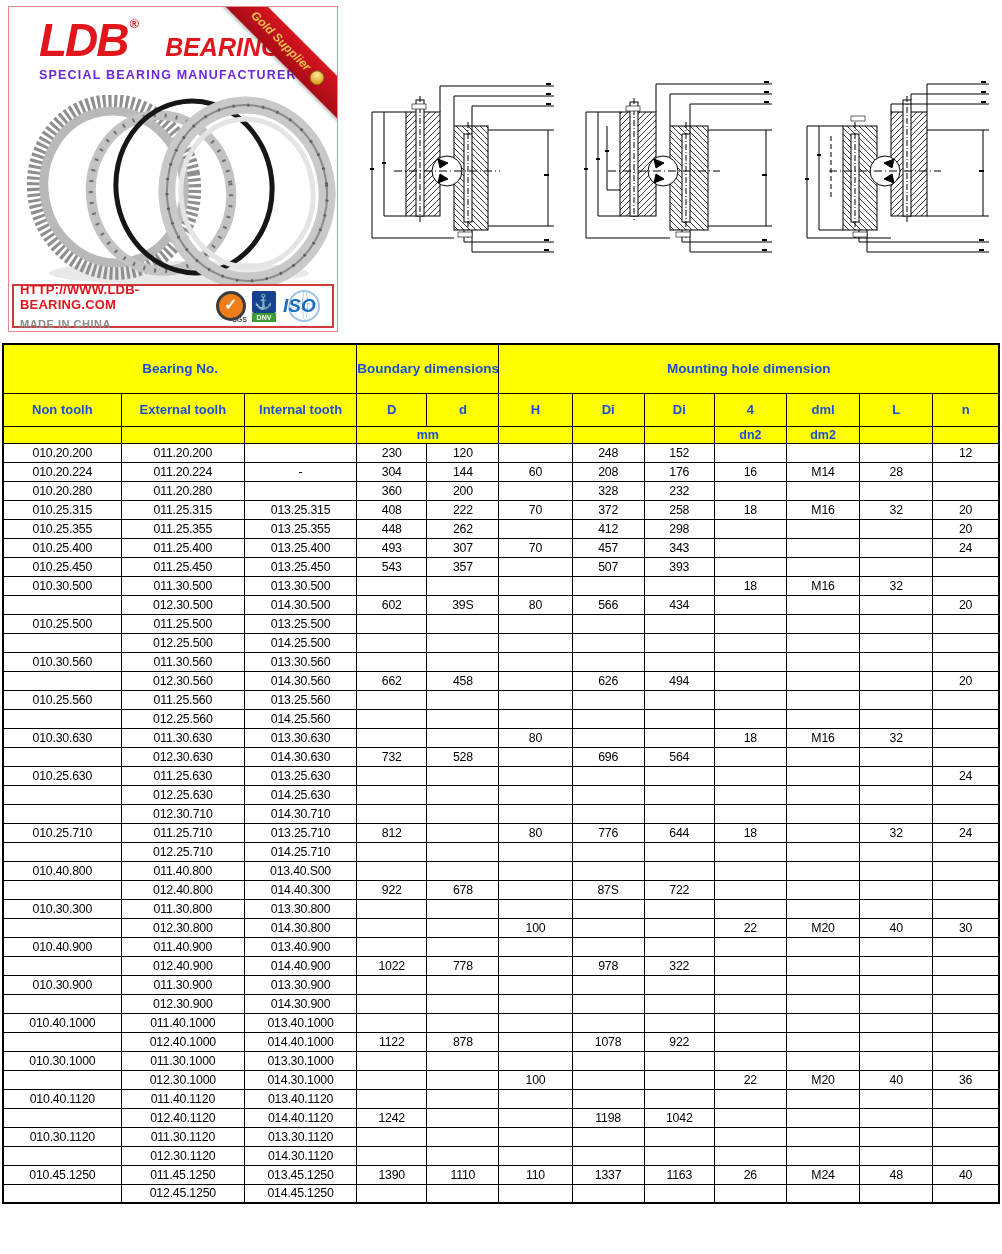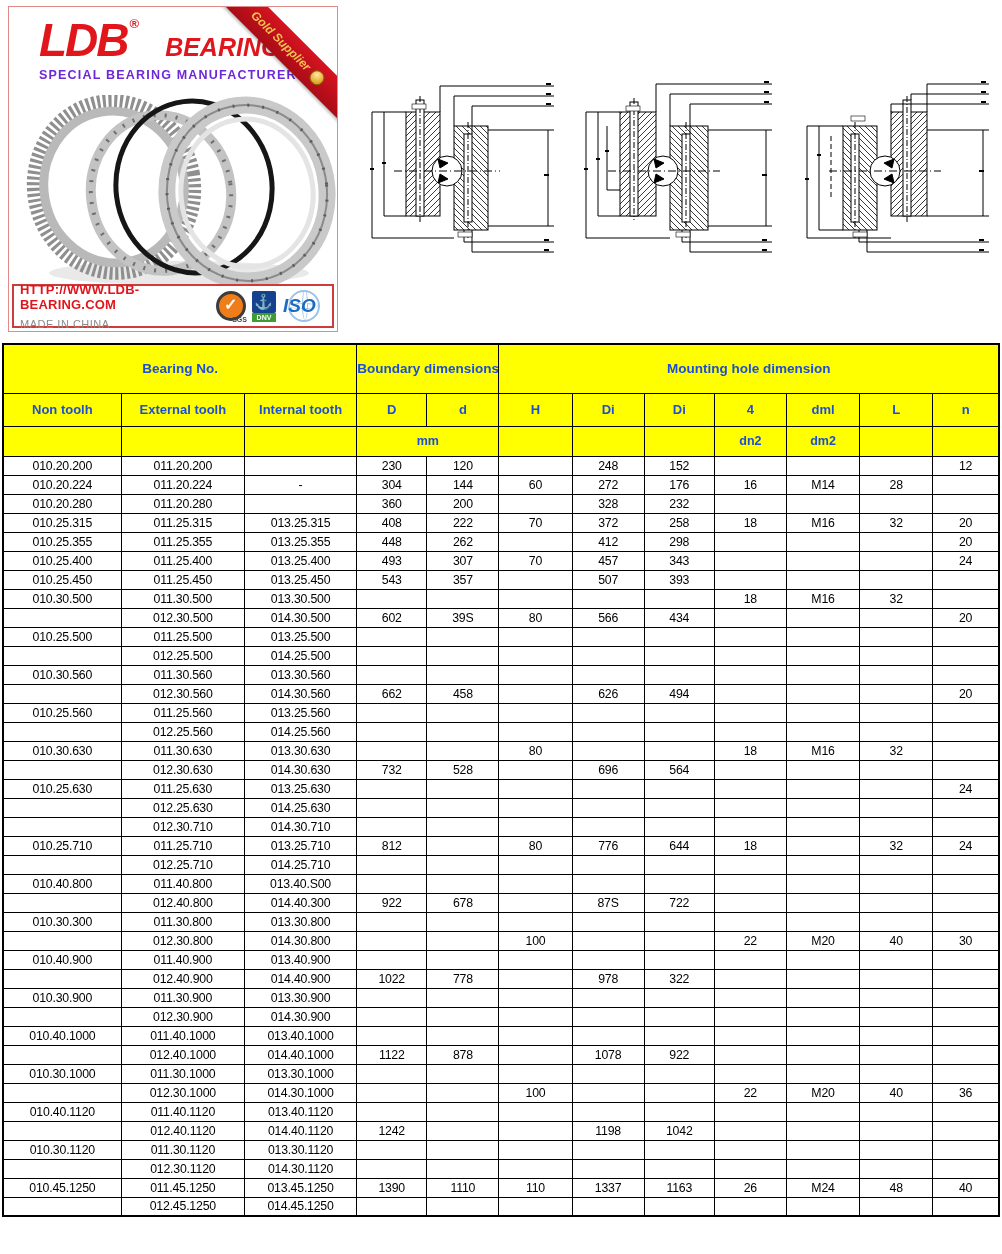--- a/index.html
+++ b/index.html
@@ -35,21 +35,21 @@
   
   .photo{position:absolute;left:0;top:88px;width:330px;height:196px;z-index:1;}
   
   .bottom-strip{
     position:absolute;left:3px;right:3px;bottom:3px;height:44px;
     border:2px solid #cf3a3a;box-sizing:border-box;background:#fff;
     display:flex;align-items:center;justify-content:space-between;padding:0 6px;z-index:2;
   }
   .strip-left{display:flex;flex-direction:column;justify-content:center;gap:6px;}
   .strip-url{font-size:13px;font-weight:800;color:#e0161c;letter-spacing:.2px;}
-  .strip-origin{font-size:11px;font-weight:400;color:#8a8a8a;letter-spacing:.5px;}
+  .strip-origin{font-size:11px;font-weight:700;color:#8a8a8a;letter-spacing:.5px;}
   .strip-icons{display:flex;align-items:center;gap:6px;}
   .sgs{width:30px;height:30px;border-radius:50%;background:#ef7d1a;border:3px solid #3c3c3c;box-sizing:border-box;position:relative;}
   .sgs::after{content:"✓";position:absolute;left:5px;top:1px;color:#fff;font-size:16px;font-weight:900;}
   .sgs-label{position:absolute;right:-4px;bottom:-5px;font-size:7px;font-weight:700;color:#444;}
   .dnv{display:flex;flex-direction:column;align-items:center;}
   .dnv-top{width:24px;height:22px;background:#16418d;color:#fff;font-size:15px;line-height:22px;text-align:center;border-radius:2px;}
   .dnv-bottom{width:24px;height:9px;background:#3f9c35;color:#fff;font-size:7px;font-weight:700;line-height:9px;text-align:center;}
   .iso{position:relative;width:44px;height:32px;}
   .iso-globe{position:absolute;left:6px;top:0;width:32px;height:32px;border-radius:50%;border:2px solid #9cc3e8;box-sizing:border-box;}
   .iso-globe::before{content:"";position:absolute;left:12px;top:-2px;width:4px;height:30px;border-left:1px solid #9cc3e8;border-right:1px solid #9cc3e8;border-radius:50%;}
@@ -65,21 +65,21 @@
     border:2px solid #000;
   }
   table.spec th,table.spec td{
     border:1px solid #000;box-sizing:border-box;
     text-align:center;vertical-align:middle;overflow:hidden;white-space:nowrap;
     padding:0;
   }
   thead th{background:#ffff00;color:#1d4ed8;font-weight:700;}
   tr.grp-row th{height:49px;font-size:13.5px;}
   tr.col-row th{height:33px;font-size:13px;}
-  tr.unit-row th{height:30px;font-size:12.5px;}
+  tr.unit-row th{height:17px;font-size:12.5px;}
   tbody td{height:19px;font-size:12.3px;color:#000;background:#fff;font-weight:400;letter-spacing:-0.2px;}
 </style>
 </head>
 <body>
 
 <div class="top-area">
 
   <div class="logo-card">
     <div class="logo-block">
       <span class="logo-main">LDB</span><span class="logo-reg">®</span><span class="logo-sub">BEARING</span>
@@ -357,21 +357,21 @@
         <td></td>
         <td>12</td>
       </tr>
       <tr>
         <td>010.20.224</td>
         <td>011.20.224</td>
         <td>-</td>
         <td>304</td>
         <td>144</td>
         <td>60</td>
-        <td>272</td>
+        <td>208</td>
         <td>176</td>
         <td>16</td>
         <td>M14</td>
         <td>28</td>
         <td></td>
       </tr>
       <tr>
         <td>010.20.280</td>
         <td>011.20.280</td>
         <td></td>

